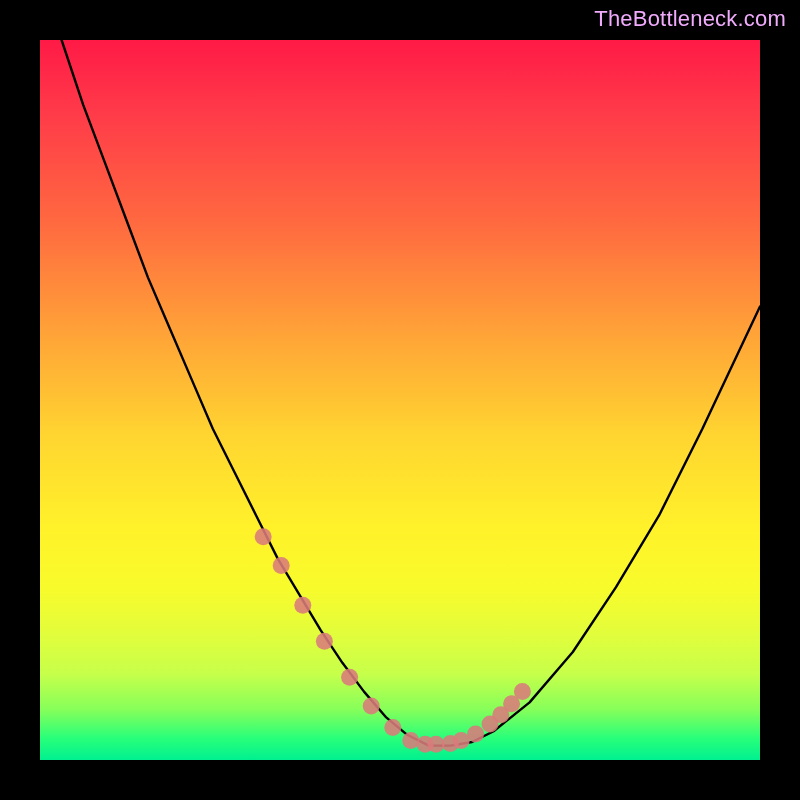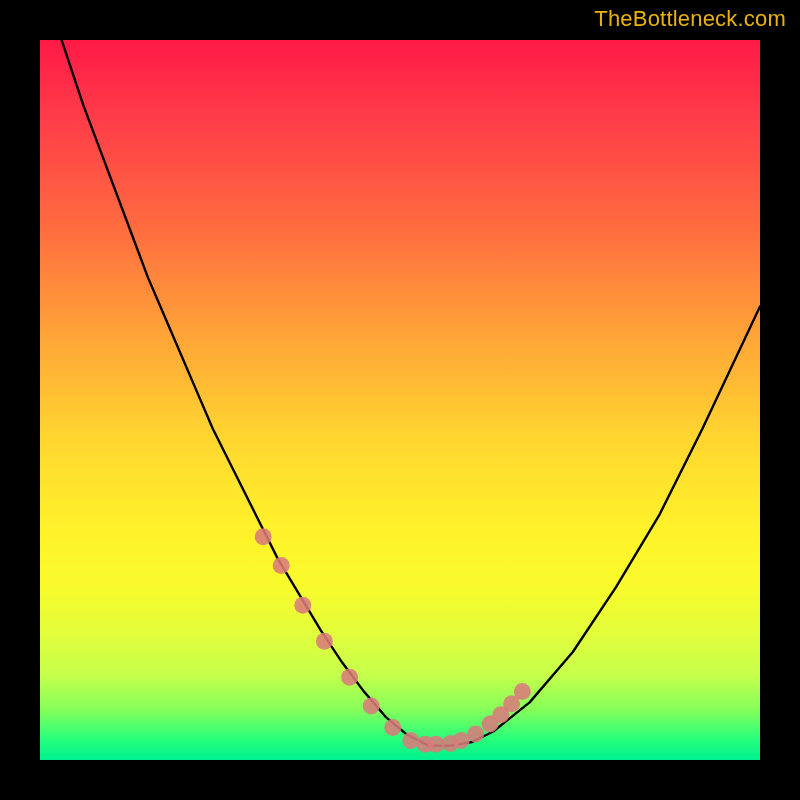--- a/index.html
+++ b/index.html
@@ -47,21 +47,21 @@
     left: 0;
     top: 0;
     width: 720px;
     height: 720px;
     display: block;
   }
   .watermark {
     position: absolute;
     top: 6px;
     right: 14px;
-    color: #eab308;
+    color: #f0abfc;
     font-size: 22px;
     font-weight: 500;
     letter-spacing: 0.2px;
     font-family: Arial, Helvetica, sans-serif;
   }
 </style>
 </head>
 <body>
 
 <div class="frame">

